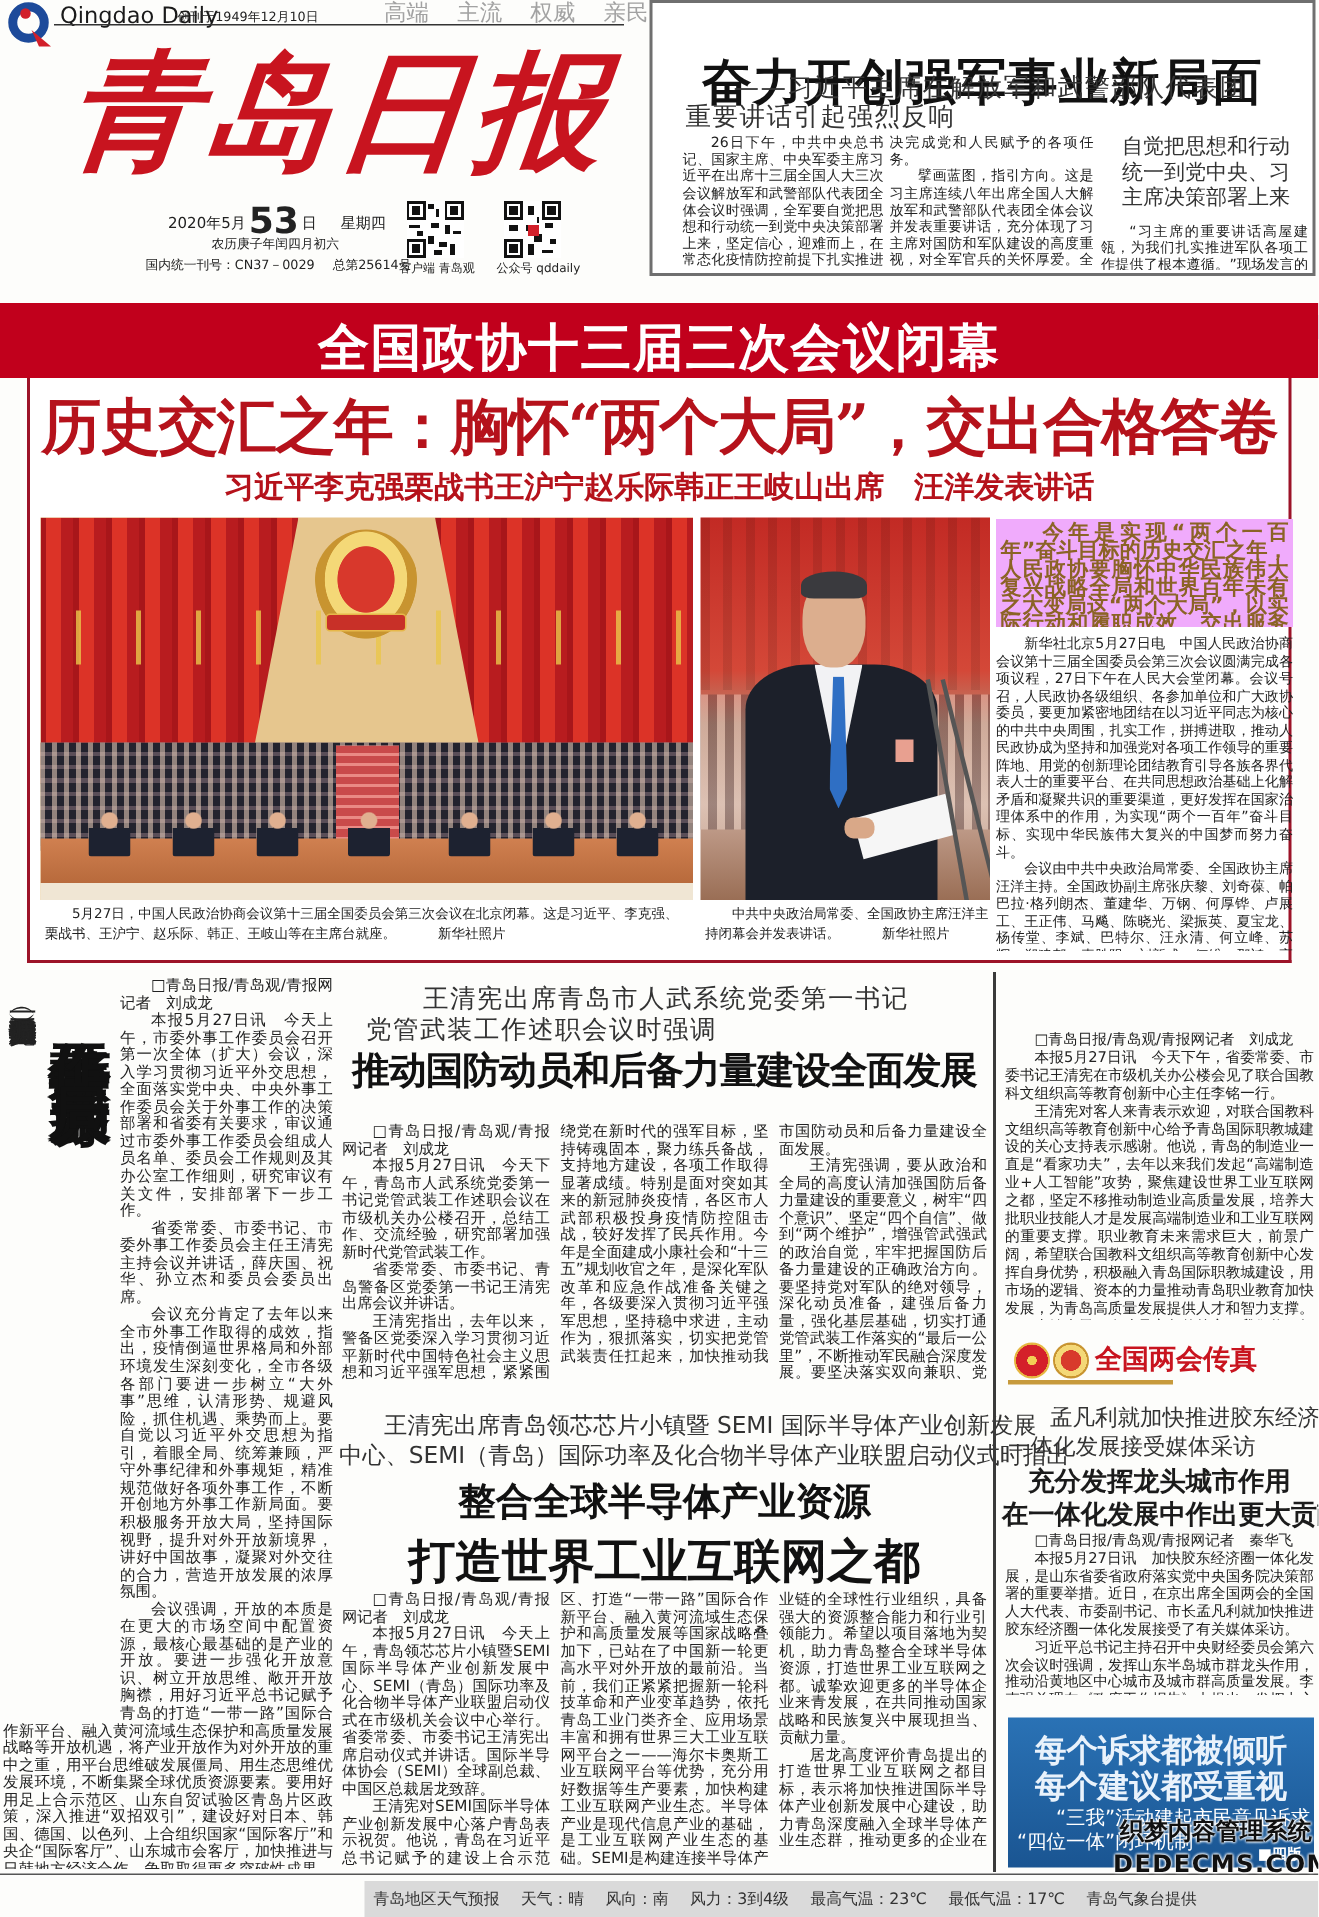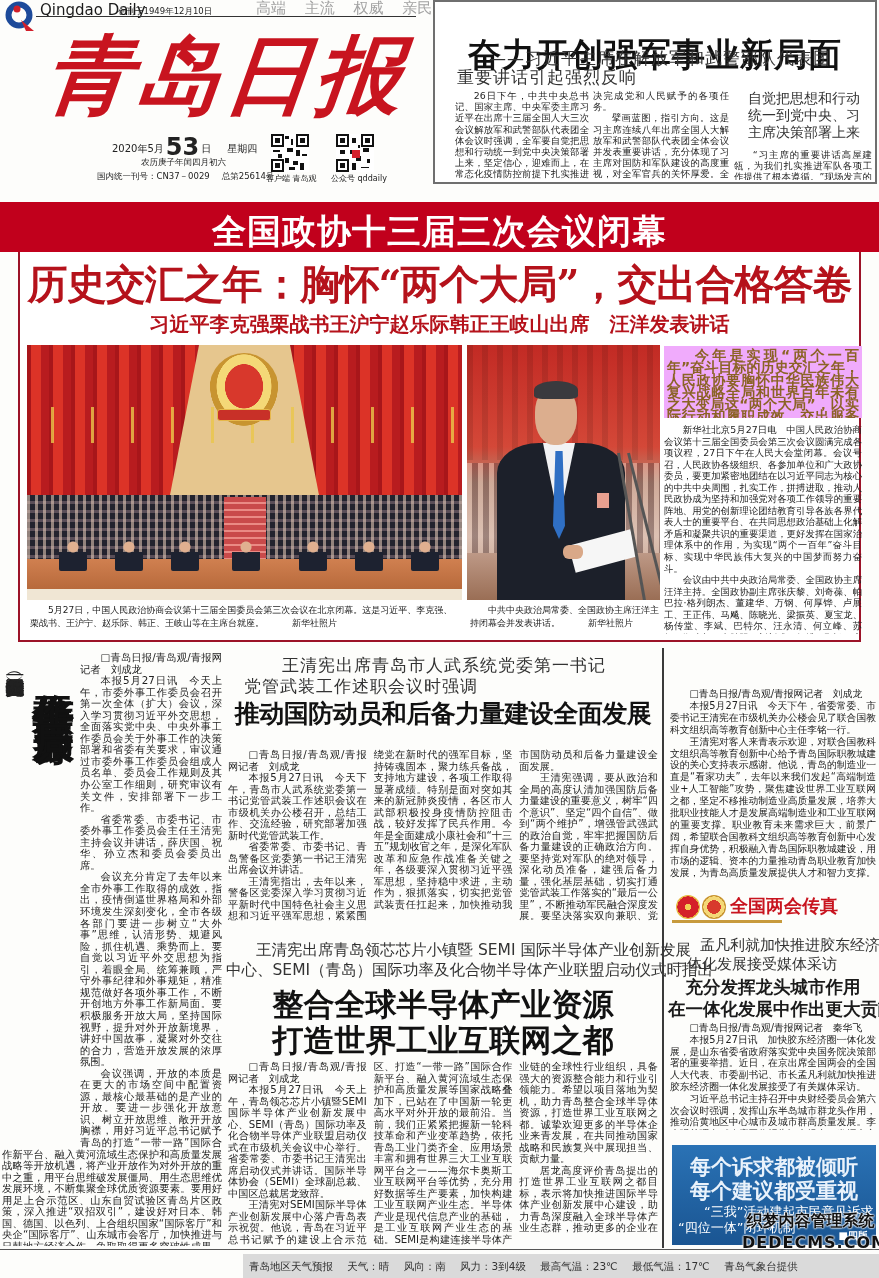--- a/index.html
+++ b/index.html
@@ -314,21 +314,21 @@
     <p class="byline">□青岛日报/青岛观/青报网记者　刘成龙</p>
     <p>本报5月27日讯　今天下午，青岛市人武系统党委第一书记党管武装工作述职会议在市级机关办公楼召开，总结工作、交流经验，研究部署加强新时代党管武装工作。</p>
     <p>省委常委、市委书记、青岛警备区党委第一书记王清宪出席会议并讲话。</p>
     <p>王清宪指出，去年以来，警备区党委深入学习贯彻习近平新时代中国特色社会主义思想和习近平强军思想，紧紧围绕党在新时代的强军目标，坚持铸魂固本，聚力练兵备战，支持地方建设，各项工作取得显著成绩。特别是面对突如其来的新冠肺炎疫情，各区市人武部积极投身疫情防控阻击战，较好发挥了民兵作用。今年是全面建成小康社会和“十三五”规划收官之年，是深化军队改革和应急作战准备关键之年，各级要深入贯彻习近平强军思想，坚持稳中求进，主动作为，狠抓落实，切实把党管武装责任扛起来，加快推动我市国防动员和后备力量建设全面发展。</p>
     <p>王清宪强调，要从政治和全局的高度认清加强国防后备力量建设的重要意义，树牢“四个意识”、坚定“四个自信”、做到“两个维护”，增强管武强武的政治自觉，牢牢把握国防后备力量建设的正确政治方向。要坚持党对军队的绝对领导，深化动员准备，建强后备力量，强化基层基础，切实打通党管武装工作落实的“最后一公里”，不断推动军民融合深度发展。要坚决落实双向兼职、党委议军、第一书记述职等制度规定，围绕事关国防动员和后备力量基础性、制度性、长远性建设的重点难点堵点痛点问题想办法、出实招，党政军齐抓共管，形成上下协力、军地协作、职能部门协同抓武装的良好格局。</p>
 
   </div>
 
   <div class="abs mid-kicker" style="left:256px;top:940px;font-size:15.5px;letter-spacing:0;">王清宪出席青岛领芯芯片小镇暨 SEMI 国际半导体产业创新发展</div>
   <div class="abs mid-kicker" style="left:226px;top:960px;font-size:15.5px;letter-spacing:0;">中心、SEMI（青岛）国际功率及化合物半导体产业联盟启动仪式时指出</div>
-  <div class="abs mid-head serif" style="top:984px;font-size:31px;">整合全球半导体产业资源</div>
+  <div class="abs mid-head serif" style="top:984px;font-size:25px;">整合全球半导体产业资源</div>
   <div class="abs mid-head serif" style="top:1020px;font-size:31px;">打造世界工业互联网之都</div>
   <div class="abs mid-body txt" style="top:1061px;height:186px;">
     <p class="byline">□青岛日报/青岛观/青报网记者　刘成龙</p>
     <p>本报5月27日讯　今天上午，青岛领芯芯片小镇暨SEMI国际半导体产业创新发展中心、SEMI（青岛）国际功率及化合物半导体产业联盟启动仪式在市级机关会议中心举行。省委常委、市委书记王清宪出席启动仪式并讲话。国际半导体协会（SEMI）全球副总裁、中国区总裁居龙致辞。</p>
     <p>王清宪对SEMI国际半导体产业创新发展中心落户青岛表示祝贺。他说，青岛在习近平总书记赋予的建设上合示范区、打造“一带一路”国际合作新平台、融入黄河流域生态保护和高质量发展等国家战略叠加下，已站在了中国新一轮更高水平对外开放的最前沿。当前，我们正紧紧把握新一轮科技革命和产业变革趋势，依托青岛工业门类齐全、应用场景丰富和拥有世界三大工业互联网平台之一——海尔卡奥斯工业互联网平台等优势，充分用好数据等生产要素，加快构建工业互联网产业生态。半导体产业是现代信息产业的基础，是工业互联网产业生态的基础。SEMI是构建连接半导体产业链的全球性行业组织，具备强大的资源整合能力和行业引领能力。希望以项目落地为契机，助力青岛整合全球半导体资源，打造世界工业互联网之都。诚挚欢迎更多的半导体企业来青发展，在共同推动国家战略和民族复兴中展现担当、贡献力量。</p>
     <p>居龙高度评价青岛提出的打造世界工业互联网之都目标，表示将加快推进国际半导体产业创新发展中心建设，助力青岛深度融入全球半导体产业生态群，推动更多的企业在青岛这个“一带一路”国际合作新平台上实现合作共赢。</p>
 
   </div>
 
   <div class="abs vrule"></div>

